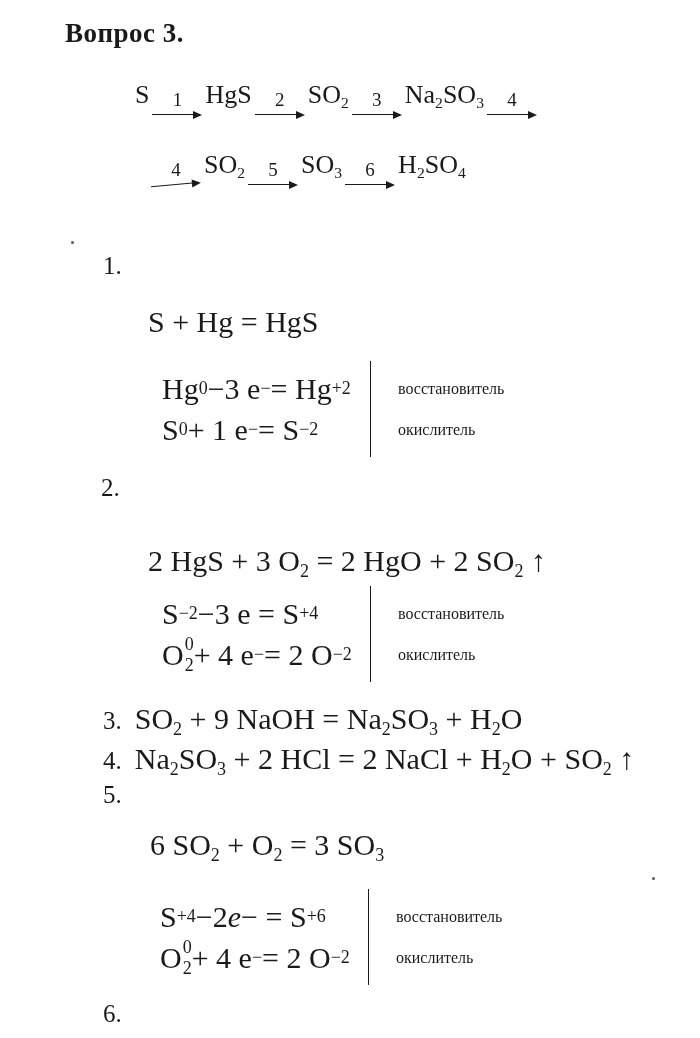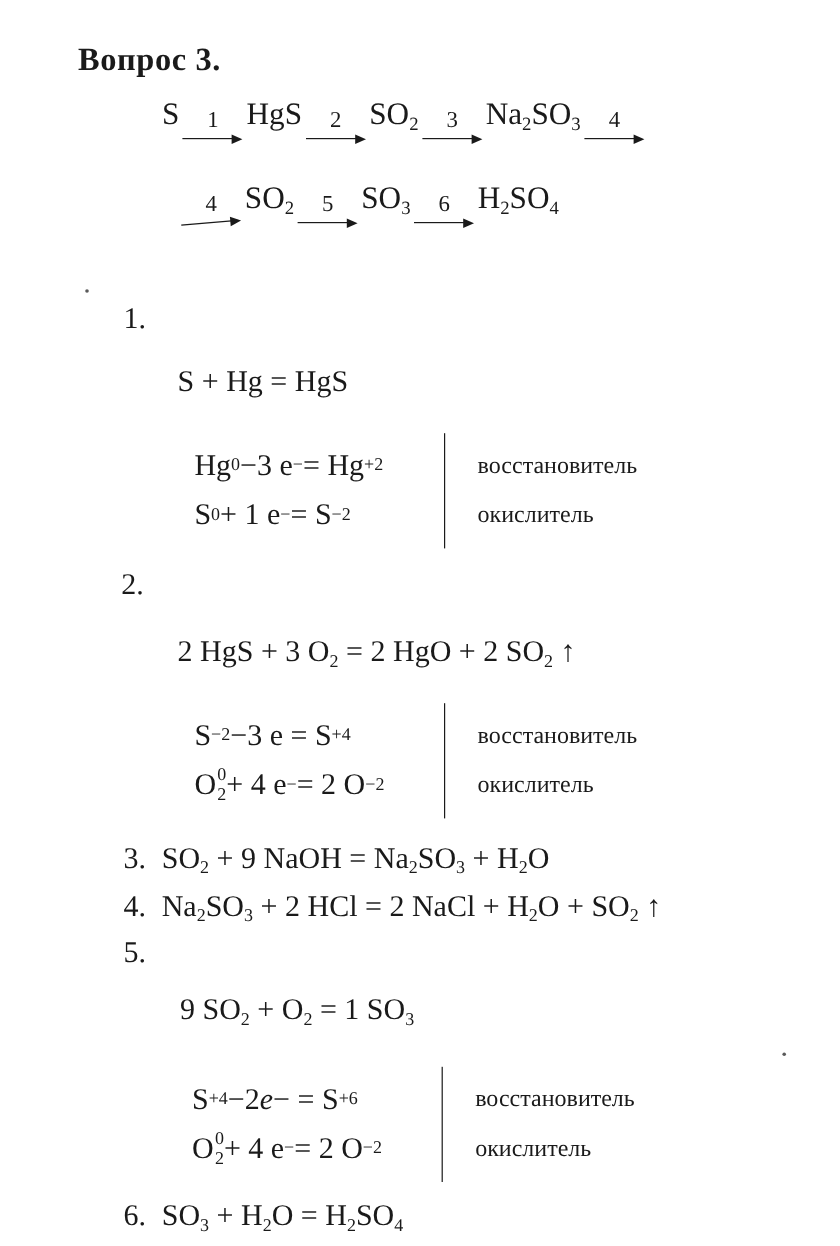--- a/index.html
+++ b/index.html
@@ -10,24 +10,23 @@
     font-family: "Liberation Serif", "DejaVu Serif", serif;
     position: relative;
     overflow: hidden;
   }
   .abs { position: absolute; }
   .title {
     font-size: 27px;
     font-weight: 700;
     letter-spacing: 0.5px;
     white-space: nowrap;
-    margin-top: 16px;
   }
   .formula {
-    font-size: 25px;
+    font-size: 30px;
     white-space: nowrap;
   }
   .chain { font-size: 26px; }
   .stepnum { font-size: 25px; }
   .eqline {
     display: flex;
     align-items: baseline;
     font-size: 25px;
     white-space: nowrap;
   }
@@ -68,21 +67,21 @@
   }
   .arr-shaft.tilt { transform: rotate(-5deg); }
   
   .redox { display: flex; align-items: stretch; }
   .redox-f { width: 208px; }
   .redox-f .frow { height: 41px; display: flex; align-items: center; text-align: right; }
   .redox-bar { width: 0; border-left: 1.7px solid #1a1a1a; margin: -7px 0; }
   .redox-l { padding-left: 27px; }
   .redox-l .lrow {
     height: 41px; display: flex; align-items: center;
-    font-size: 20px; white-space: nowrap;
+    font-size: 16px; white-space: nowrap;
   }
   .dot {
     width: 3px; height: 3px; border-radius: 50%;
     background: #5a5a5a;
   }
 </style>
 </head>
 <body>
 
 <div class="abs title" style="left:65px; top:18px;">Вопрос 3.</div>
@@ -135,21 +134,21 @@
       </div>
   </div>
   <div class="redox-bar"></div>
   <div class="redox-l">
     <div class="lrow">восстановитель</div>
     <div class="lrow">окислитель</div>
   </div>
 </div>
 
 <div class="abs stepnum" style="left:101px; top:474px;">2.</div>
-<div class="abs formula" style="left:148px; top:530px;"><span>2 HgS + 3 O</span><span class="sub">2</span><span> = 2 HgO + 2 SO</span><span class="sub">2</span><span> ↑</span></div>
+<div class="abs formula" style="left:148px; top:544px;"><span>2 HgS + 3 O</span><span class="sub">2</span><span> = 2 HgO + 2 SO</span><span class="sub">2</span><span> ↑</span></div>
 <div class="abs redox" style="left:162px; top:593px;">
   <div class="redox-f">
     <div class="frow formula">
         <span>S</span>
         <span class="sup">−2</span>
         <span>−3 e = S</span>
         <span class="sup">+4</span>
       </div>
     <div class="frow formula">O<span class="stk">
           <span>0</span>
@@ -166,21 +165,21 @@
 <div class="abs eqline" style="left:103px; top:702px;">
   <span class="stepnum">3.</span>
   <span class="formula"><span>SO</span><span class="sub">2</span><span> + 9 NaOH = Na</span><span class="sub">2</span><span>SO</span><span class="sub">3</span><span> + H</span><span class="sub">2</span><span>O</span></span>
 </div>
 <div class="abs eqline" style="left:103px; top:742px;">
   <span class="stepnum">4.</span>
   <span class="formula"><span>Na</span><span class="sub">2</span><span>SO</span><span class="sub">3</span><span> + 2 HCl = 2 NaCl + H</span><span class="sub">2</span><span>O + SO</span><span class="sub">2</span><span> ↑</span></span>
 </div>
 
 <div class="abs stepnum" style="left:103px; top:781px;">5.</div>
-<div class="abs formula" style="left:150px; top:828px;"><span>9 SO</span><span class="sub">2</span><span> + O</span><span class="sub">2</span><span> = 1 SO</span><span class="sub">3</span></div>
+<div class="abs formula" style="left:150px; top:828px;"><span>6 SO</span><span class="sub">2</span><span> + O</span><span class="sub">2</span><span> = 3 SO</span><span class="sub">3</span></div>
 
 <div class="abs dot" style="left:652px; top:877px;"></div>
 
 <div class="abs redox" style="left:160px; top:896px;">
   <div class="redox-f">
     <div class="frow formula">
         <span>S</span>
         <span class="sup">+4</span>
         <span>−2</span>
         <span class="it">e</span>
@@ -194,14 +193,13 @@
   </div>
   <div class="redox-bar"></div>
   <div class="redox-l">
     <div class="lrow">восстановитель</div>
     <div class="lrow">окислитель</div>
   </div>
 </div>
 
 <div class="abs eqline" style="left:103px; top:1000px;">
   <span class="stepnum">6.</span>
-  <span class="formula"><span>SO</span><span class="sub">3</span><span> + H</span><span class="sub">2</span><span>O = H</span><span class="sub">2</span><span>SO</span><span class="sub">4</span></span>
 </div>
 
 </body></html>

